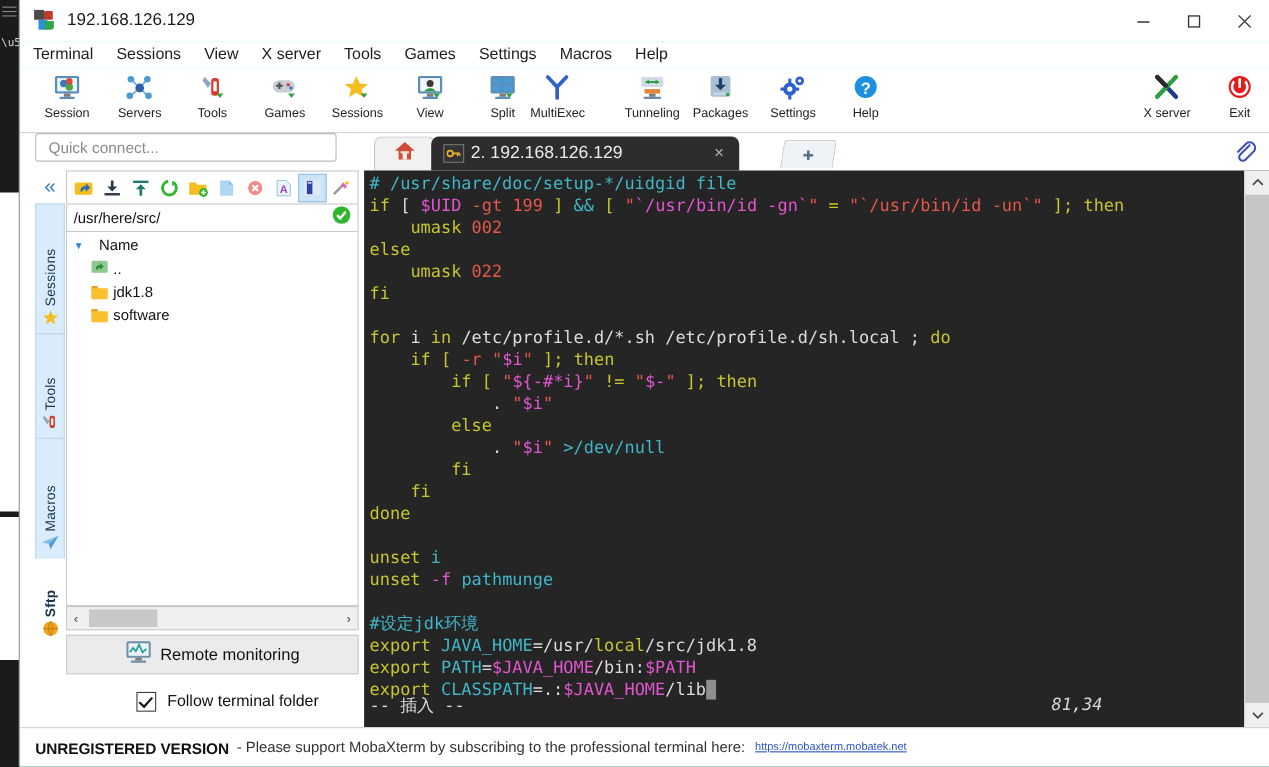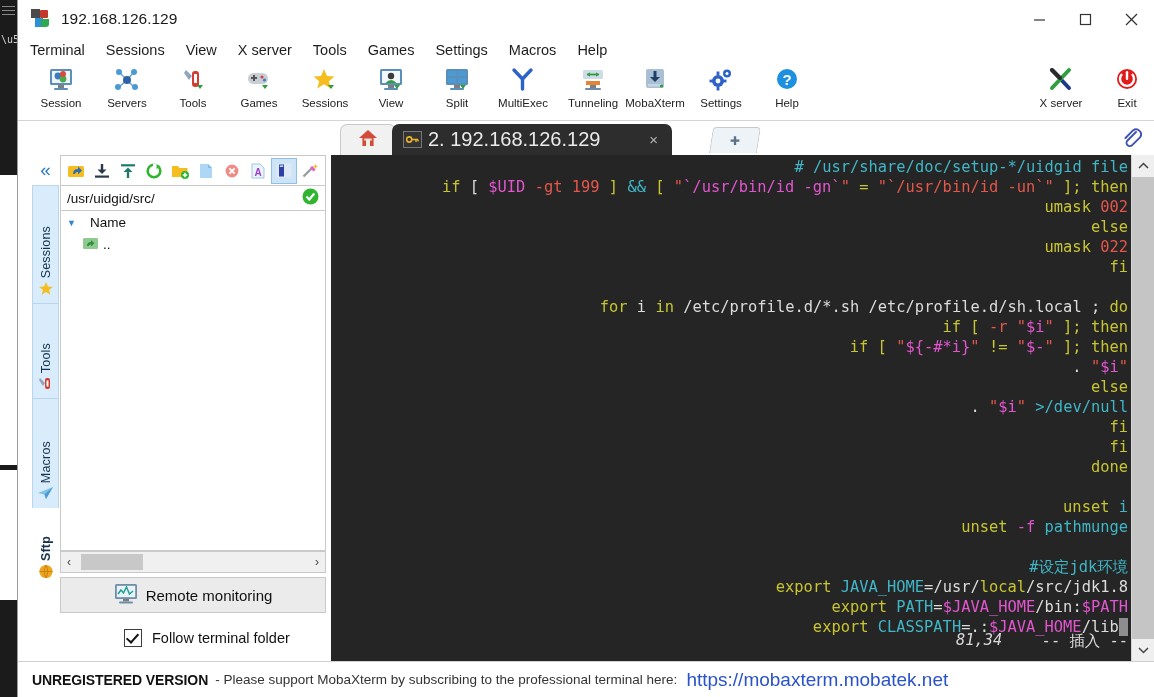--- a/index.html
+++ b/index.html
@@ -100,30 +100,30 @@
   #termwrap{position:absolute;left:313px;top:0;right:0;bottom:0;}
   #tabbar{height:34px;background:#fff;position:relative;}
   #tabstrip{position:absolute;left:0;top:3px;right:46px;height:31px;}
   .tab-home{position:absolute;left:9px;top:0;width:56px;height:31px;background:#f1f1f1;
      border-radius:7px 7px 0 0;border:1px solid #c9c9c9;border-bottom:none;box-sizing:border-box;
      display:flex;align-items:center;justify-content:center;cursor:default;}
   .tab-active{position:absolute;left:61px;top:0;width:280px;height:31px;background:#2d2d2d;
      border-radius:7px 7px 0 0;display:flex;align-items:center;padding-left:11px;box-sizing:border-box;cursor:default;}
   .tab-active .keyico{width:17px;height:15px;border:1px solid #777;display:flex;align-items:center;
      justify-content:center;background:#333;}
-  .tab-active .lbl{font-size:20px;color:#eaeaea;margin-left:6px;}
+  .tab-active .lbl{font-size:16px;color:#eaeaea;margin-left:6px;}
   .tab-active .x{position:absolute;right:14px;top:7px;color:#b6b6b6;font-size:15px;cursor:default;}
   .tab-plus{position:absolute;left:380px;top:3px;width:48px;height:26px;background:#eef3f7;
      border:1px solid #c9c9c9;border-bottom:none;box-sizing:border-box;border-radius:4px 4px 0 0;
      display:flex;align-items:center;justify-content:center;cursor:default;
      color:#5b7286;font-size:12px;transform:skewX(-9deg);}
   .tab-plus span{transform:skewX(9deg);}
   #clipbtn{position:absolute;right:4px;top:4px;width:38px;height:26px;display:flex;align-items:center;
      justify-content:center;cursor:default;}
-  #termpane{position:absolute;left:0;top:34px;right:0;bottom:0;background:#252525;overflow:hidden;text-align:right;}
+  #termpane{position:absolute;left:0;top:34px;right:0;bottom:0;background:#252525;overflow:hidden;}
   #termtext{position:absolute;left:5px;top:2px;right:26px;bottom:0;
      font-family:"DejaVu Sans Mono","Liberation Mono",monospace;
      font-size:15.4px;line-height:20px;white-space:pre;color:#d8d8d8;}
   .c-cy{color:#3fb7c8;}
   .c-ye{color:#c8c62f;}
   .c-ma{color:#e255cf;}
   .c-rd{color:#e5574b;}
   .c-wh{color:#dcdcdc;}
   .cursorblk{background:#8e8e8e;color:#252525;}
   
@@ -133,21 +133,21 @@
   #vimstatus .blk{position:absolute;left:760px;color:#d8d8d8;margin-left:43px;}
   
   #vscroll{position:absolute;right:0;top:34px;bottom:0;width:22px;background:#efefef;border-left:1px solid #d6d6d6;}
   #vscroll .sarr{height:22px;display:flex;align-items:center;justify-content:center;color:#555;font-size:10px;cursor:default;}
   #vscroll .sthumb{position:absolute;left:0;right:0;top:22px;bottom:22px;background:#c5c5c5;cursor:default;}
   
   #footer{position:absolute;left:0;right:0;bottom:0;height:36px;background:#fff;
      border-top:1px solid #d0d0d0;display:flex;align-items:center;padding-left:14px;box-sizing:border-box;}
   #footer .bold{font-weight:bold;font-size:14px;color:#111;letter-spacing:-.1px;}
   #footer .mid{font-size:13.5px;color:#333;margin-left:7px;}
-  #footer .lnk{font-size:19px;color:#2a52c9;margin-left:9px;cursor:default;}
+  #footer .lnk{font-size:10px;color:#2a52c9;margin-left:9px;cursor:default;text-decoration:underline;}
   
   #bleed-left{position:absolute;left:0;top:0;width:18px;height:697px;background:#1b1b1b;}
   #bleed-left .l1{position:absolute;left:2px;top:6px;width:13px;height:1px;background:#888;}
   #bleed-left .l2{position:absolute;left:2px;top:10px;width:13px;height:1px;background:#888;}
   #bleed-left .l3{position:absolute;left:2px;top:14px;width:13px;height:1px;background:#888;}
   #bleed-left .t1{position:absolute;left:1px;top:34px;font-size:10px;color:#d0d0d0;
       font-family:"DejaVu Sans Mono",monospace;}
   #bleed-left .w1{position:absolute;left:0;top:175px;width:18px;height:290px;background:#fff;}
   #bleed-left .w2{position:absolute;left:0;top:470px;width:18px;height:130px;background:#fff;}
 </style>
@@ -299,21 +299,21 @@
             <rect x="5" y="11" width="8" height="5" fill="#4a9ad4"></rect>
             <rect x="15" y="11" width="8" height="5" fill="#4a9ad4"></rect>
             <rect x="11" y="18" width="6" height="3" fill="#7e7e7e"></rect>
             <rect x="7" y="21" width="14" height="2" rx="1" fill="#5b8fb9"></rect>
             <path d="M17 18 l6 0 -3 4 z" fill="#2f9e3f"></path>
           </svg>
       </div>
       <div class="tb-lbl">Split</div>
     </div>
 
-    <div class="tb-item" style="left:472px">
+    <div class="tb-item" style="left:456px">
       <div class="tb-ico">
         <svg width="28" height="26">
             <path d="M5 3 L13.5 12 L13.5 22" stroke="#2e62c8" stroke-width="3.4" fill="none" stroke-linecap="round"></path>
             <path d="M22 3 L13.5 12" stroke="#2e62c8" stroke-width="3.4" fill="none" stroke-linecap="round"></path>
           </svg>
       </div>
       <div class="tb-lbl">MultiExec</div>
     </div>
 
     <div class="tb-item" style="left:542px">
@@ -334,21 +334,21 @@
     <div class="tb-item" style="left:604px">
       <div class="tb-ico">
         <svg width="28" height="26">
             <rect x="5" y="2" width="18" height="19" rx="2" fill="#a9bfd3"></rect>
             <path d="M14 4 L14 13" stroke="#1f3f66" stroke-width="3"></path>
             <path d="M14 15 l-5 -5 h10 z" fill="#1f3f66"></path>
             <rect x="7" y="17" width="14" height="2.5" fill="#c7d6e3"></rect>
             <circle cx="20.5" cy="19" r="1.6" fill="#2f9e3f"></circle>
           </svg>
       </div>
-      <div class="tb-lbl">MobaXterm</div>
+      <div class="tb-lbl">Packages</div>
     </div>
 
     <div class="tb-item" style="left:670px">
       <div class="tb-ico">
         <svg width="28" height="26">
             <circle cx="11" cy="14" r="6" fill="#2e62c8"></circle>
             <circle cx="11" cy="14" r="2.4" fill="#fff"></circle>
             <g fill="#2e62c8">
               <rect x="9.6" y="4.5" width="2.8" height="4"></rect>
               <rect x="9.6" y="19.5" width="2.8" height="4"></rect>
@@ -390,20 +390,23 @@
             <rect x="12.8" y="4" width="2.4" height="9" rx="1.2" fill="#fff"></rect>
             <path d="M9 7 a7 7 0 1 0 10 0" stroke="#fff" stroke-width="2.4" fill="none"></path>
           </svg>
       </div>
       <div class="tb-lbl">Exit</div>
     </div>
   </div>
 
   <div id="mainrow">
 
+    <div id="quickconnect">
+      <span>Quick connect...</span>
+    </div>
 
     <div id="collapse">«</div>
 
     <div id="vtabs">
       <div class="vt-group" style="position:absolute;top:30px;left:0;width:27px;height:118px">
         <div class="vt-label">Sessions</div>
         <div class="vt-ico">
           <svg width="16" height="15">
               <path d="M8 1 L9.9 5.6 L14.8 6 L11 9 L12.3 13.8 L8 11.1 L3.7 13.8 L5 9 L1.2 6 L6.1 5.6 Z" fill="#f5bd20"></path>
             </svg>
@@ -502,21 +505,21 @@
         </div>
         <div class="fbi">
           <svg width="18" height="16">
               <path d="M2.5 13.5 L12 4" stroke="#9a9a9a" stroke-width="2.3"></path>
               <path d="M11 3 l3.6 3.6 -2 2 -3.6 -3.6 z" fill="#e85ec4"></path>
               <path d="M14.5 1 l0.8 1.7 1.7 0.8 -1.7 0.8 -0.8 1.7 -0.8 -1.7 -1.7 -0.8 1.7 -0.8 z" fill="#f5bd20"></path>
             </svg>
         </div>
       </div>
       <div id="fb-path">
-        <span class="p">/usr/uidgid/src/</span>
+        <span class="p">/usr/here/src/</span>
         <span>
           <svg width="17" height="17">
               <circle cx="8.5" cy="8.5" r="8" fill="#2fb52f"></circle>
               <path d="M4.5 8.5 l2.8 3 5 -6" stroke="#fff" stroke-width="2.2" fill="none"></path>
             </svg>
         </span>
       </div>
 
       <div id="fb-list">
         <div class="fb-head">
@@ -524,20 +527,34 @@
           <span class="t">Name</span>
         </div>
         <div class="fb-row">
           <span>
             <svg width="15" height="13">
                 <rect x="0" y="1" width="15" height="11" rx="1.2" fill="#8fc98f"></rect>
                 <path d="M4 9 q0 -4 4 -4 v-2 l3.4 3.2 -3.4 3.2 v-2 q-2.2 0 -2.2 1.6 z" fill="#2f8f3f"></path>
               </svg>
           </span>
           <span class="nm">..</span>
+        </div>
+        <div class="fb-row">
+          <span class="folder-ico">
+              <i class="tab"></i>
+              <i class="bd"></i>
+            </span>
+          <span class="nm">jdk1.8</span>
+        </div>
+        <div class="fb-row">
+          <span class="folder-ico">
+              <i class="tab"></i>
+              <i class="bd"></i>
+            </span>
+          <span class="nm">software</span>
         </div>
       </div>
 
       <div id="fb-hscroll">
         <div class="arr">‹</div>
         <div class="track">
             <div class="thumb"></div>
           </div>
         <div class="arr">›</div>
       </div>

